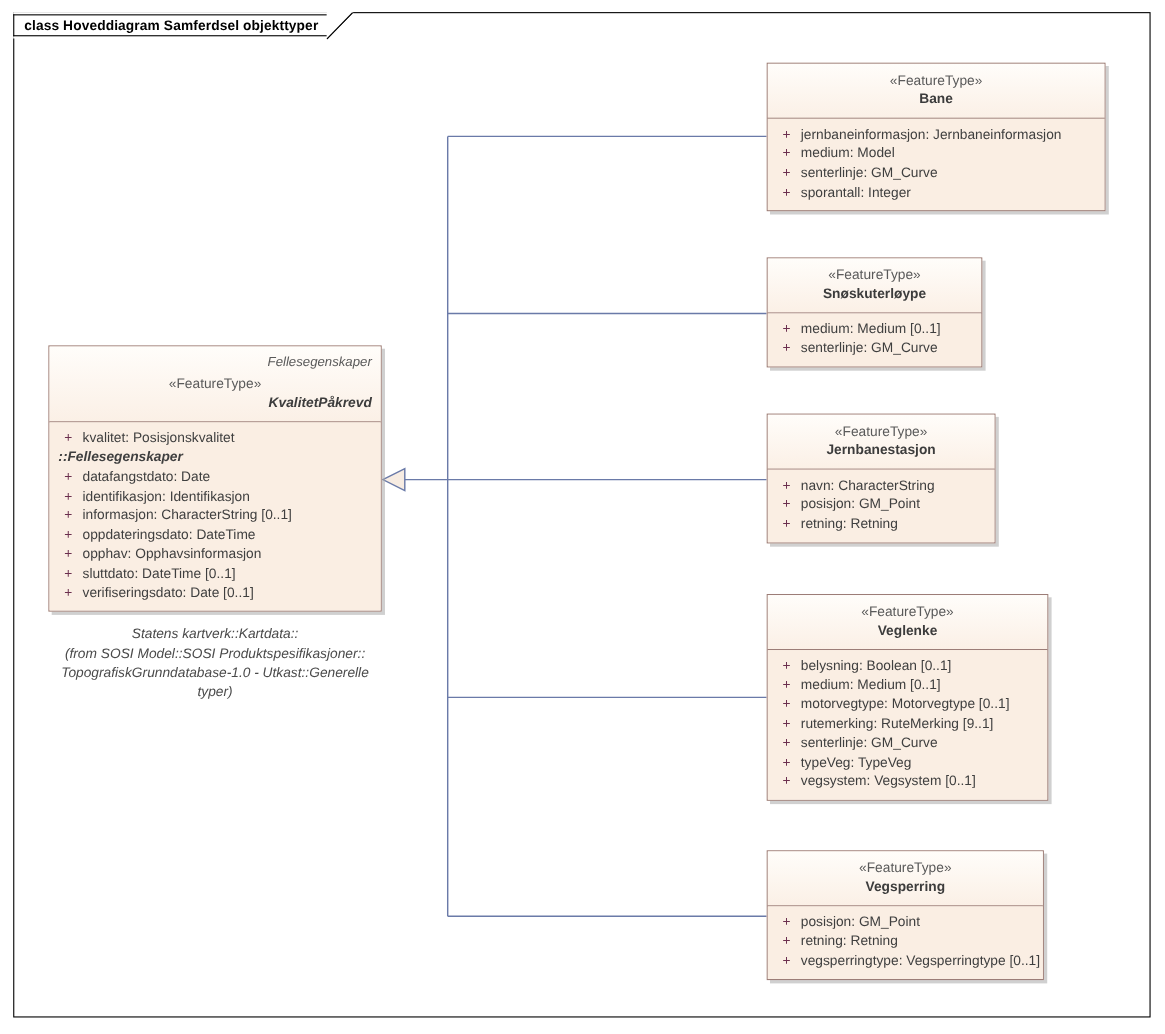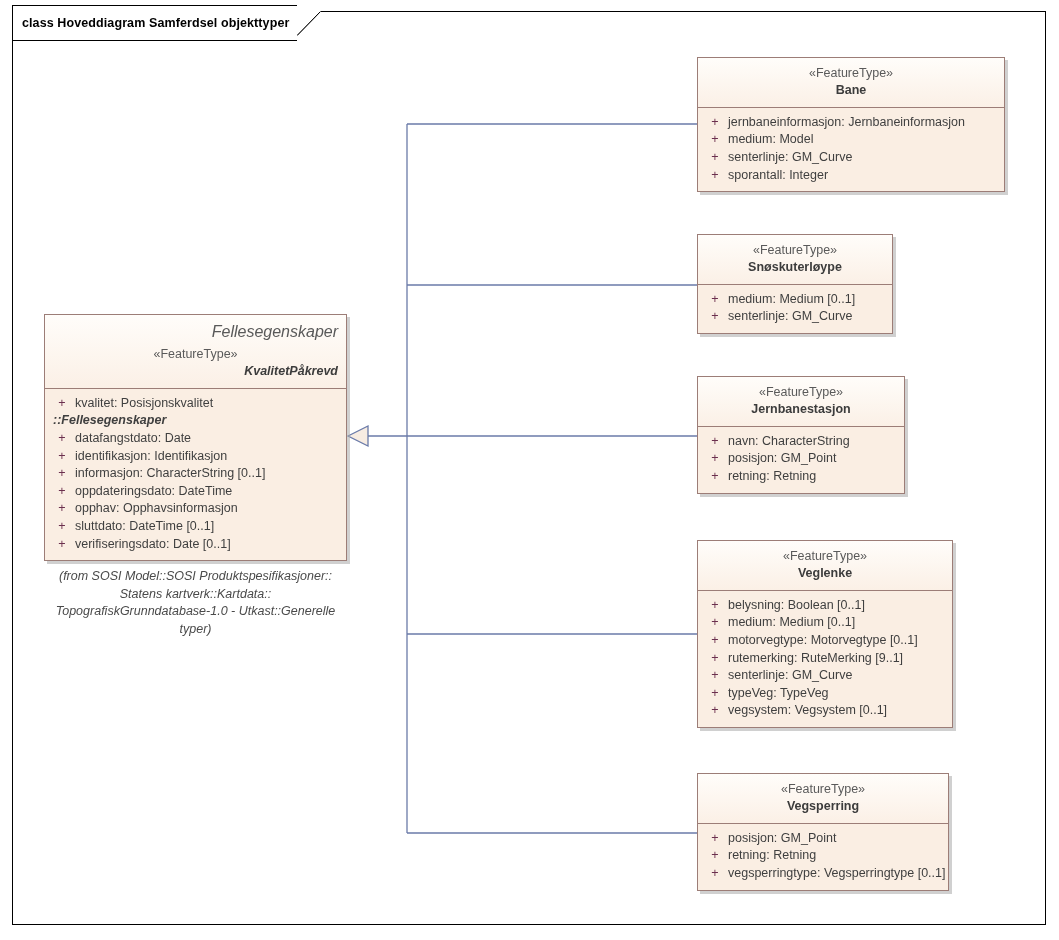--- a/index.html
+++ b/index.html
@@ -40,21 +40,21 @@
     position: absolute;
     left: 12px;
     top: 11px;
     height: 24px;
     background: #ffffff;
     display: flex;
     align-items: center;
     box-sizing: border-box;
   }
   .title-tab-body {
-    height: 36px;
+    height: 20px;
     border-top: 1px solid #000;
     border-left: 1px solid #000;
     border-bottom: 1px solid #000;
     background: #ffffff;
     display: flex;
     align-items: center;
     padding: 0 8px 0 9px;
     box-sizing: border-box;
   }
   .title-tab-label {
@@ -92,21 +92,21 @@
     box-shadow: 3px 3px 0 0 rgba(170,170,170,0.55);
   }
   .uml-header {
     box-sizing: border-box;
     border-bottom: 1px solid #9c7d77;
     background: linear-gradient(to bottom, #fffdfa 0%, #fbf0e6 100%);
     padding: 7px 8px 8px 8px;
     text-align: center;
   }
   .uml-pkg {
-    font-size: 16px;
+    font-size: 12px;
     font-style: italic;
     color: #595959;
     text-align: right;
     line-height: 1.25;
     margin-bottom: 4px;
   }
   .uml-stereotype {
     font-size: 12.5px;
     color: #5a5a5a;
     line-height: 1.35;
@@ -235,22 +235,22 @@
         <span class="sig">sluttdato: DateTime [0..1]</span>
       </div>
       <div class="attr">
         <span class="vis">+</span>
         <span class="sig">verifiseringsdato: Date [0..1]</span>
       </div>
     </div>
   </div>
 
   <div class="class-caption" style="left:40px; top:568px; width:311px;">
+    <div>Statens kartverk::Kartdata::</div>
     <div>(from SOSI Model::SOSI Produktspesifikasjoner::</div>
-    <div>Statens kartverk::Kartdata::</div>
     <div>TopografiskGrunndatabase-1.0 - Utkast::Generelle</div>
     <div>typer)</div>
   </div>
 
   <div class="uml-class" style="left:697px; top:57px; width:308px;">
     <div class="uml-header">
       <div class="uml-stereotype">«FeatureType»</div>
       <div class="uml-name">Bane</div>
     </div>
     <div class="uml-body">

